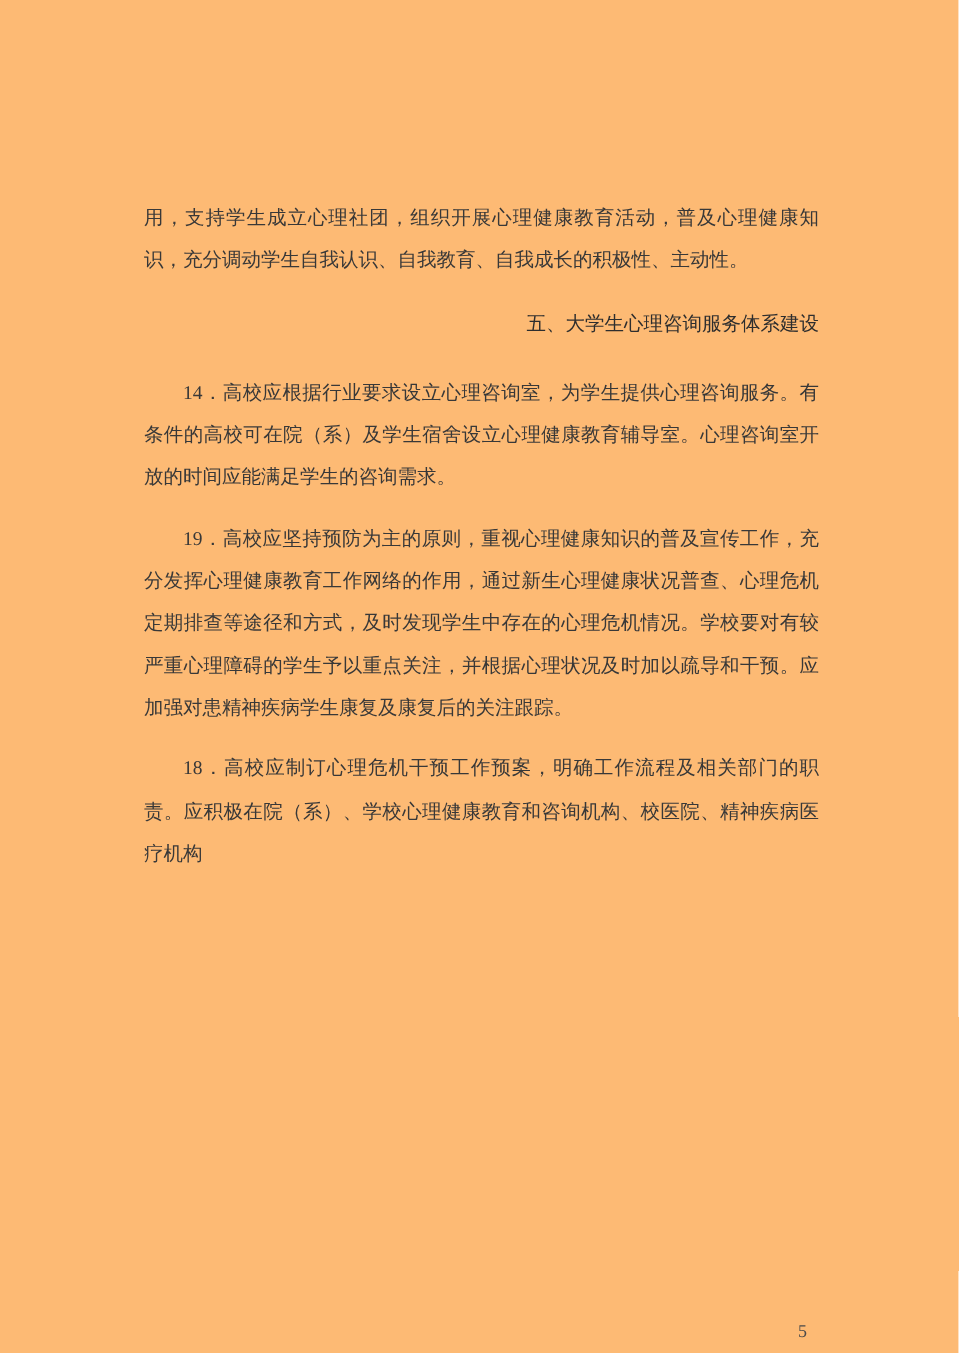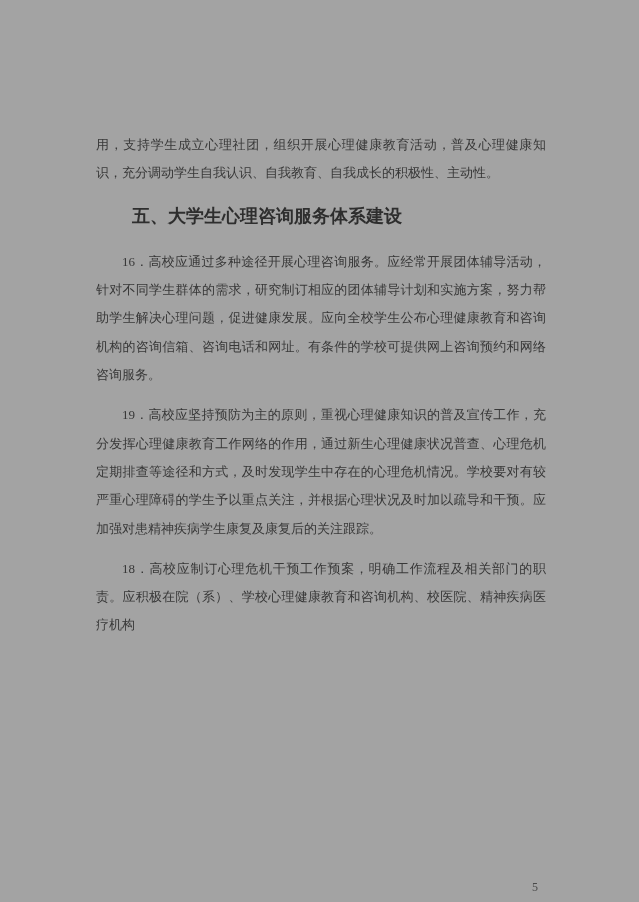--- a/index.html
+++ b/index.html
@@ -4,21 +4,21 @@
 <style>
   html, body {
     margin: 0;
     padding: 0;
     background: #ffffff;
   }
   .doc-page {
     position: relative;
     width: 639px;
     height: 902px;
-    background: #a3a3a3;
+    background: #fdba74;
     overflow: hidden;
     font-family: "Liberation Serif", "DejaVu Serif", serif;
   }
   .doc-content {
     position: absolute;
     left: 96px;
     top: 131px;
     width: 450px;
     color: #383838;
     font-size: 13px;
@@ -27,49 +27,49 @@
     text-justify: inter-ideograph;
   }
   .para {
     margin: 0 0 12px 0;
     text-indent: 2em;
   }
   .para.continuation {
     text-indent: 0;
   }
   .section-heading {
-    font-size: 18px;
-    font-weight: bold;
+    font-size: 13px;
+    font-weight: normal;
     color: #2e2e2e;
     margin: 14px 0 18px 0;
     text-indent: 2em;
-    text-align: left;
+    text-align: right;
   }
   .page-number {
     position: absolute;
     left: 532px;
     top: 879px;
     font-size: 12px;
     line-height: 16px;
     color: #4a4a4a;
   }
 </style>
 </head>
 <body>
 
 <div class="doc-page">
   <div class="doc-content">
 
     <p class="para continuation">用，支持学生成立心理社团，组织开展心理健康教育活动，普及心理健康知识，充分调动学生自我认识、自我教育、自我成长的积极性、主动性。</p>
 
     <h2 class="section-heading">五、大学生心理咨询服务体系建设</h2>
 
+    <p class="para">14．高校应根据行业要求设立心理咨询室，为学生提供心理咨询服务。有条件的高校可在院（系）及学生宿舍设立心理健康教育辅导室。心理咨询室开放的时间应能满足学生的咨询需求。</p>
 
 
-    <p class="para">16．高校应通过多种途径开展心理咨询服务。应经常开展团体辅导活动，针对不同学生群体的需求，研究制订相应的团体辅导计划和实施方案，努力帮助学生解决心理问题，促进健康发展。应向全校学生公布心理健康教育和咨询机构的咨询信箱、咨询电话和网址。有条件的学校可提供网上咨询预约和网络咨询服务。</p>
 
 
     <p class="para">19．高校应坚持预防为主的原则，重视心理健康知识的普及宣传工作，充分发挥心理健康教育工作网络的作用，通过新生心理健康状况普查、心理危机定期排查等途径和方式，及时发现学生中存在的心理危机情况。学校要对有较严重心理障碍的学生予以重点关注，并根据心理状况及时加以疏导和干预。应加强对患精神疾病学生康复及康复后的关注跟踪。</p>
 
     <p class="para">18．高校应制订心理危机干预工作预案，明确工作流程及相关部门的职责。应积极在院（系）、学校心理健康教育和咨询机构、校医院、精神疾病医疗机构</p>
 
   </div>
 
   <div class="page-number">5</div>
 </div>

